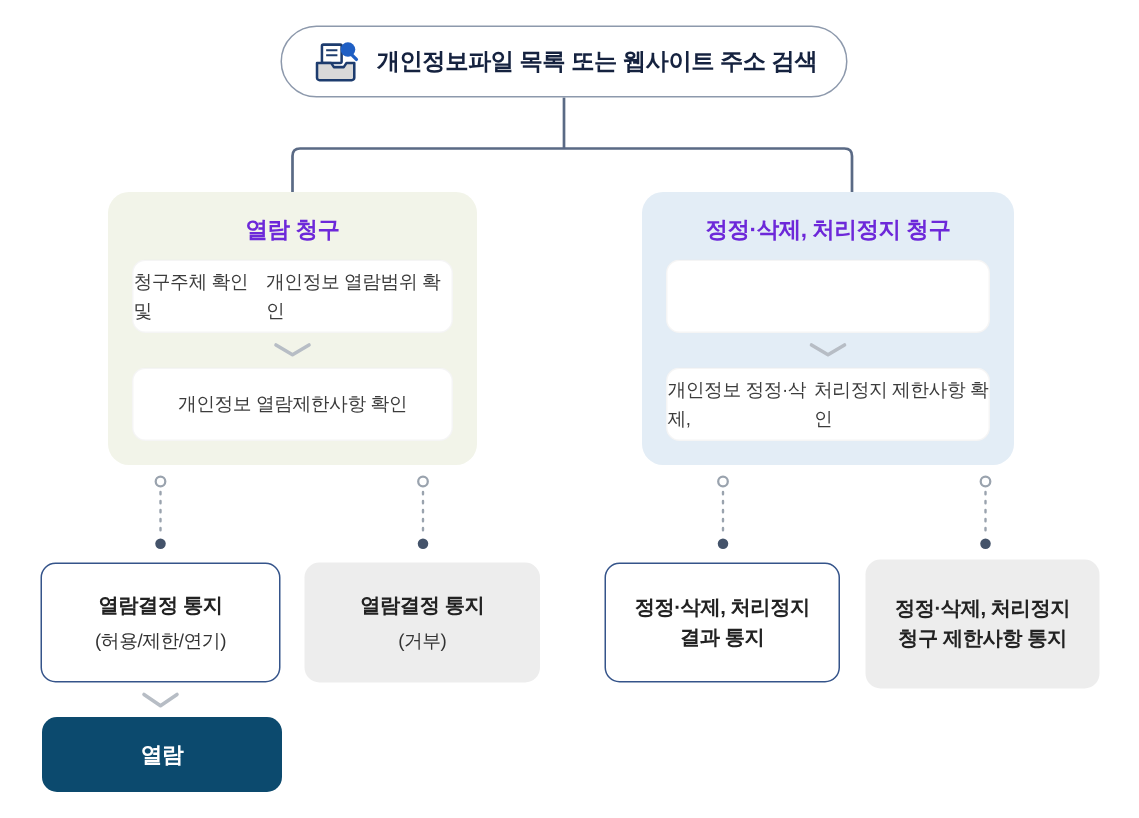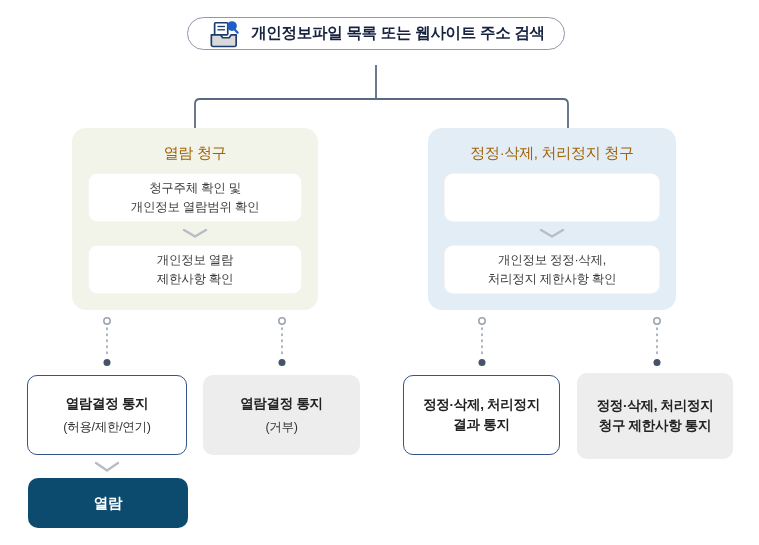--- a/index.html
+++ b/index.html
@@ -6,42 +6,42 @@
   body {
     width: 759px; height: 545px; overflow: hidden;
     font-family: "Liberation Sans", "DejaVu Sans", sans-serif;
     -webkit-font-smoothing: antialiased;
   }
   #canvas { position: relative; width: 759px; height: 545px; background: #ffffff; }
   #wires { position: absolute; left: 0; top: 0; z-index: 0; }
 
   
   .pill {
-    position: absolute; left: 187px; top: 17px; width: 378px; height: 33px;
+    position: absolute; left: 187px; top: 17px; width: 378px; height: 48px;
     background: #ffffff; border: 1.5px solid #8d99ac; border-radius: 26px;
     display: flex; align-items: center; justify-content: center; gap: 10px;
     box-sizing: border-box; z-index: 2;
   }
   .pill-title { font-size: 15.5px; font-weight: bold; color: #15223f; letter-spacing: -0.3px; }
 
   
   .panel {
     position: absolute; top: 128px; height: 182px; border-radius: 14px;
     box-sizing: border-box; z-index: 1;
   }
   .panel-left  { left: 72px;  width: 246px; background: #f2f4e9; }
   .panel-right { left: 428px; width: 248px; background: #e3edf6; }
   .panel-title {
     position: absolute; top: 16px; left: 0; width: 100%; text-align: center;
-    font-size: 15px; font-weight: normal; color: #a16207; letter-spacing: -0.3px;
+    font-size: 15px; font-weight: bold; color: #6d28d9; letter-spacing: -0.3px;
   }
   .step {
     position: absolute; left: 16px; width: calc(100% - 32px); height: 49px;
     background: #ffffff; border: 1px solid rgba(0,0,0,0.04); border-radius: 9px;
-    display: flex; flex-direction: column; align-items: center; justify-content: center;
+    display: flex; flex-direction: row; align-items: center; justify-content: center;
     box-sizing: border-box;
   }
   .step-1 { top: 45px; }
   .step-2 { top: 117px; }
   .step div { font-size: 12.5px; color: #3c3c3c; font-weight: 500; line-height: 1.5; letter-spacing: -0.3px; }
   .panel-chevron { position: absolute; left: 50%; top: 100px; transform: translateX(-50%); }
 
   
   .outcome {
     position: absolute; top: 375px; height: 80px; border-radius: 10px;

